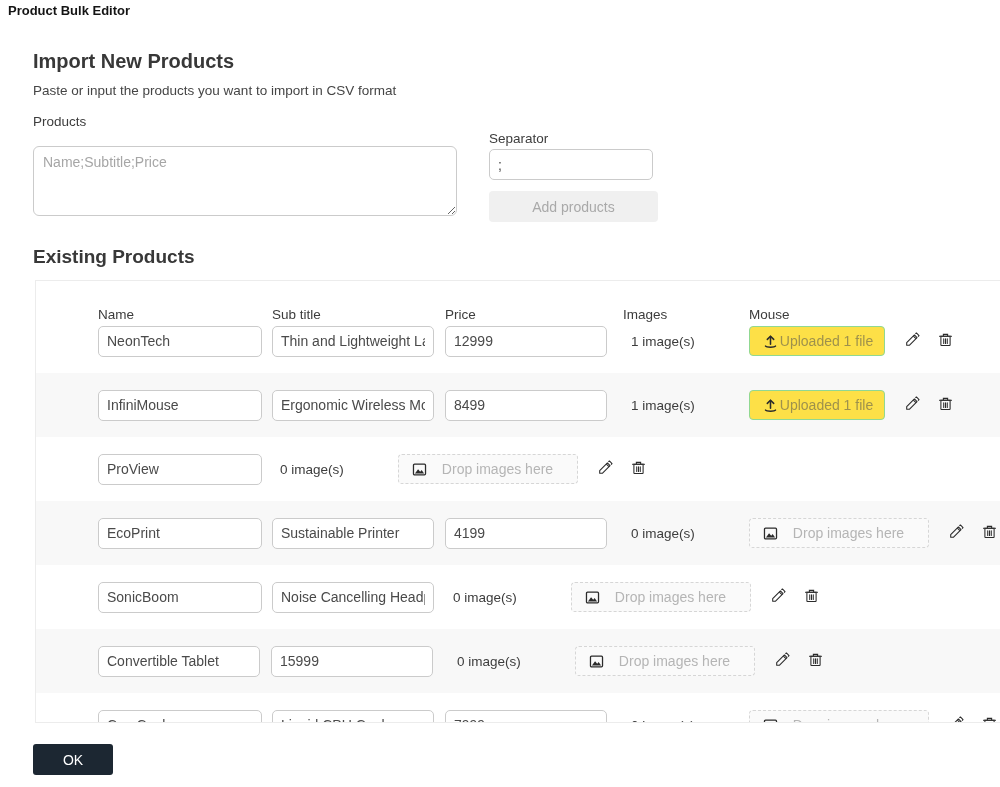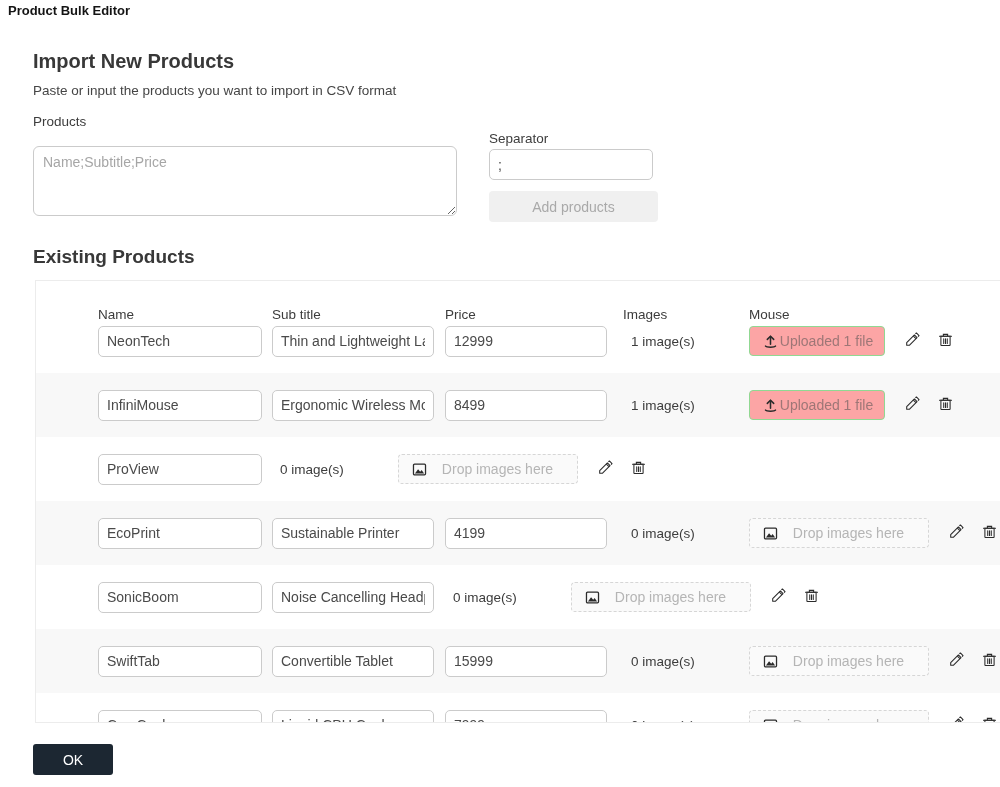--- a/index.html
+++ b/index.html
@@ -107,21 +107,21 @@
     border-radius: 4px;
     font-family: "Liberation Sans", sans-serif;
     font-size: 14px;
     cursor: pointer;
     padding: 0;
   }
   .upload-btn .up-ic { margin-left: 12px; display: flex; }
   .upload-btn .lab { flex: 1; text-align: center; padding-right: 10px; }
   .upload-btn.uploaded {
     width: 136px;
-    background: #fca5a5;
+    background: #fde047;
     border: 1px solid #90d892;
     color: rgba(80,80,80,0.55);
   }
   .upload-btn.empty {
     width: 180px;
     background: #fafafa;
     border: 1px dashed #d6d6d6;
     color: #b5b5b5;
   }
 
@@ -337,21 +337,20 @@
           <svg width="17" height="17" viewBox="0 0 24 24" fill="none" stroke="#2b2b2b" stroke-width="1.5" stroke-linecap="round">
             <path d="M5.5 7.5h13v12.2a0.8 0.8 0 0 1-.8.8H6.3a0.8 0.8 0 0 1-.8-.8V7.5z"></path>
             <path d="M3.5 7.5h17M9 7.5V4.8h6v2.7"></path>
             <path d="M9.5 11v6.5M12 11v6.5M14.5 11v6.5"></path>
           </svg>
         </span>
       </button>
     </div>
   </div>
       <div class="row alt" data-name="table-row">
-    <div class="col-name"><input class="text" data-name="name-input" value="SwiftTab" style=""></div>
     <div class="col-sub"><input class="text" data-name="subtitle-input" value="Convertible Tablet" style=""></div>
     <div class="col-price"><input class="text" data-name="price-input" value="15999" style=""></div>
     <div class="col-img img-count" data-name="images-count">0 image(s)</div>
     <div class="col-upload">
       <button class="upload-btn empty" data-name="upload-button">
 
         <span class="up-ic" data-name="image-icon">
           <svg width="17" height="17" viewBox="0 0 24 24" fill="none" stroke="#2b2b2b" stroke-width="1.8">
             <rect x="3.5" y="4.5" width="17" height="15" rx="1.5"></rect>
             <path d="M5.5 17.5l4.5-6 3 3.5 2-2.2 3.5 4.7z" fill="#2b2b2b" stroke="none"></path>

